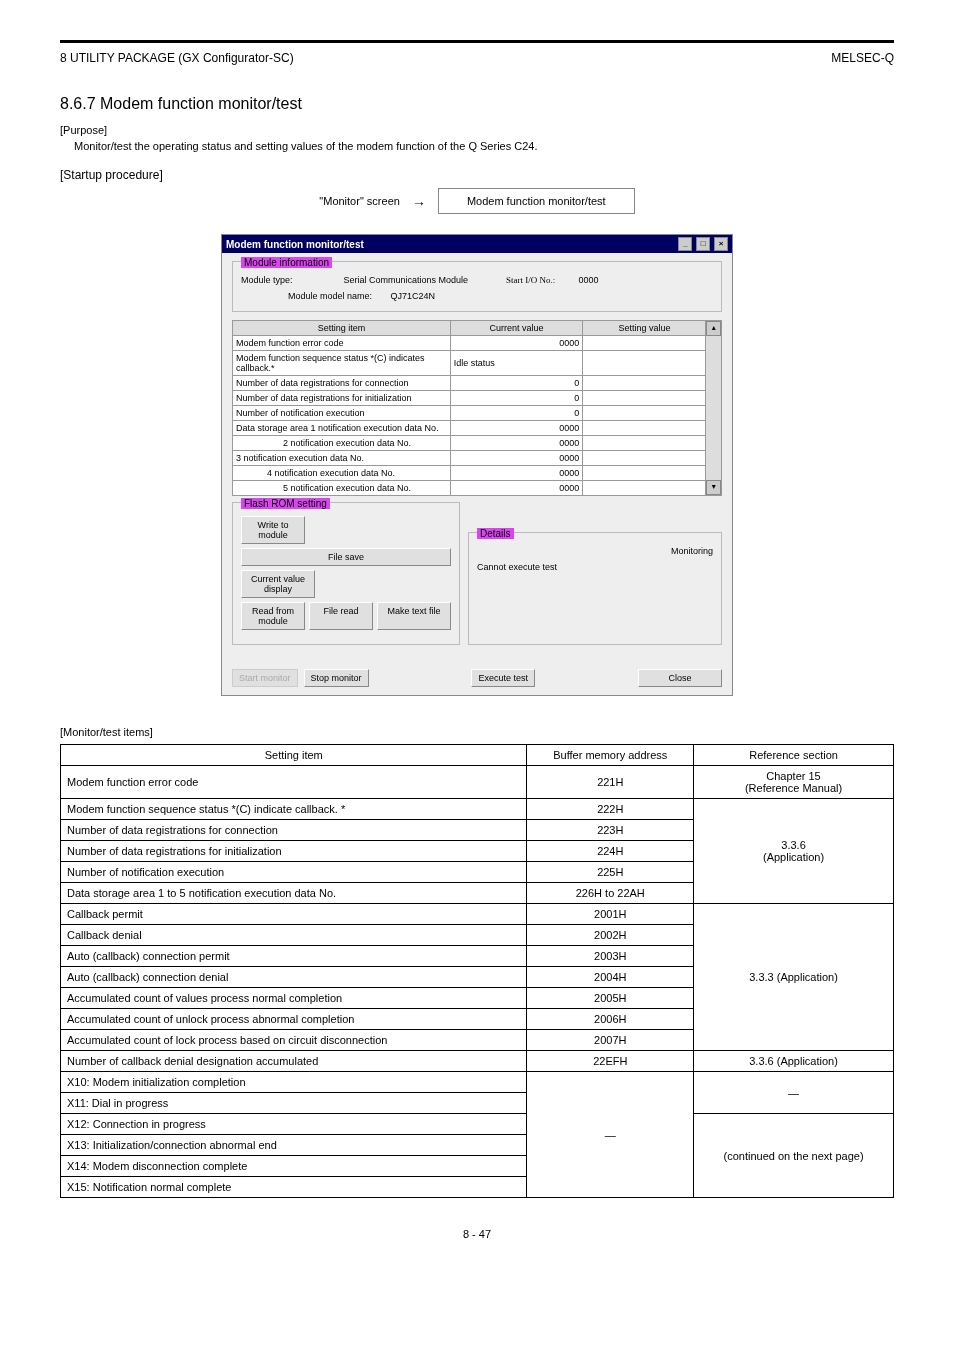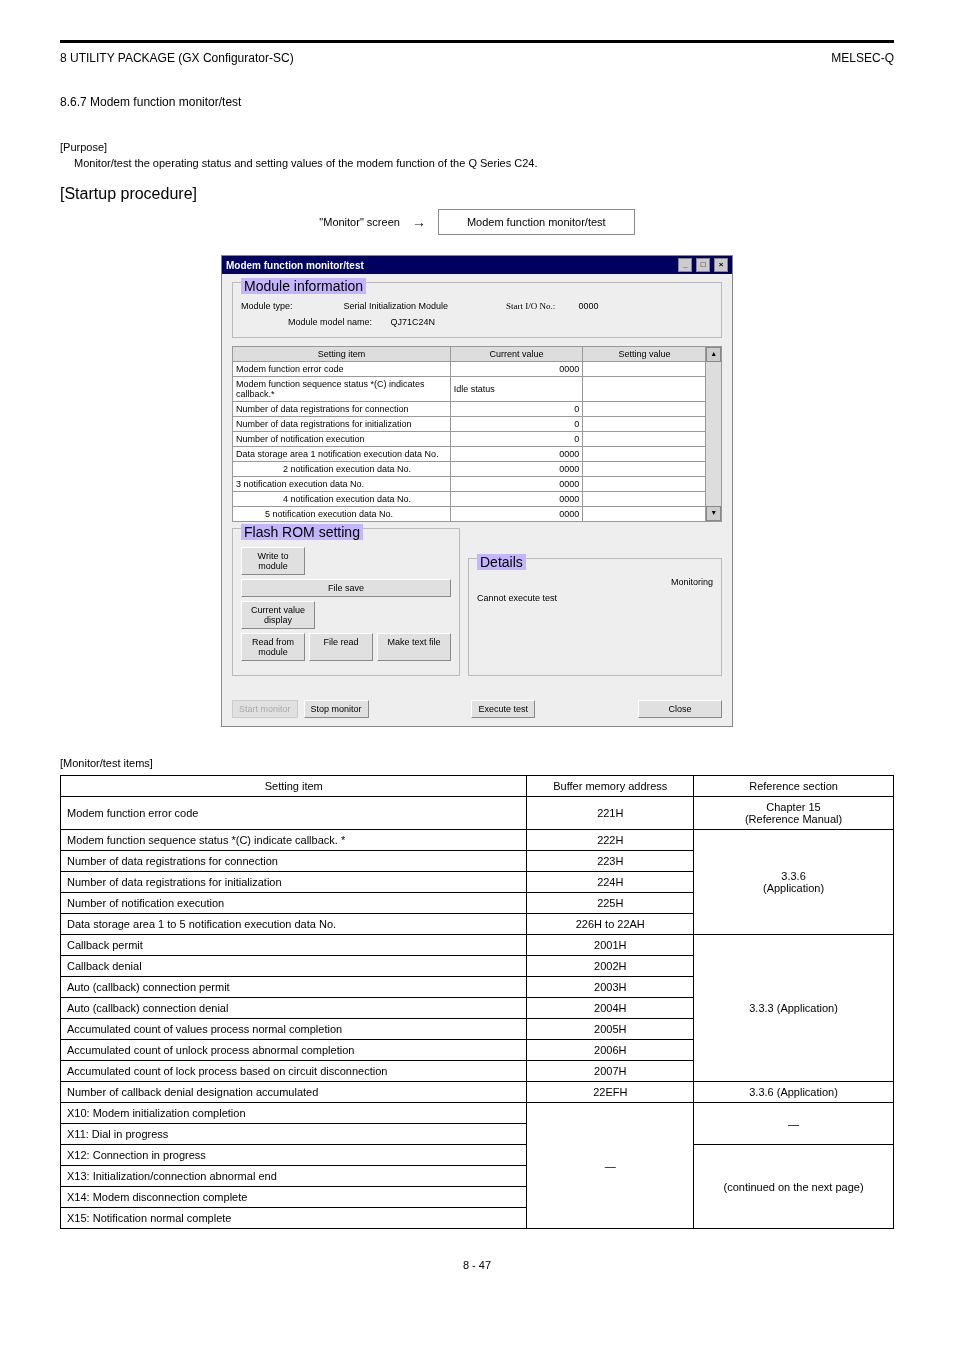--- a/index.html
+++ b/index.html
@@ -17,22 +17,22 @@
     border-top: 3px solid #000;
     margin-bottom: 8px;
   }
   .header {
     display: flex;
     justify-content: space-between;
     font-size: 12px;
     margin-bottom: 30px;
   }
   .section-title {
-    font-size: 12px;
-    margin-bottom: 32px;
+    font-size: 16px;
+    margin-bottom: 11px;
   }
   .crumbs {
     display: flex;
     align-items: center;
     justify-content: center;
     font-size: 11px;
     margin-bottom: 20px;
   }
   .crumb-box {
     border: 1px solid #888;
@@ -78,24 +78,24 @@
   }
   .dialog-body { padding: 8px 10px; }
   .fieldset {
     border: 1px solid #bbb;
     padding: 6px 8px 10px 8px;
     margin-bottom: 8px;
     font-size: 9px;
     background:#eee;
   }
   .fieldset .legend {
-    font-size: 14px;
+    font-size: 10px;
     position: relative;
     top:-11px;
-    background:#c4b5fd;
+    background:#d946ef;
     padding:0 3px;
     display:inline-block;
   }
   .modinfo-row { margin-top:-4px; }
   .modinfo-row span { display:inline-block; }
   .lbl { width:100px; }
   .grid {
     width:100%;
     border-collapse: collapse;
     background:#fff;
@@ -164,42 +164,42 @@
   <div class="header">
     <span>8   UTILITY PACKAGE (GX Configurator-SC)</span>
     <span>MELSEC-Q</span>
   </div>
 
   <div class="section-title">8.6.7 Modem function monitor/test</div>
 
   <div style="font-size:11px; margin-bottom:4px;">[Purpose]</div>
   <div style="font-size:11px; margin-bottom:16px; padding-left:14px;">Monitor/test the operating status and setting values of the modem function of the Q Series C24.</div>
 
-  <div style="font-size:16px; margin-bottom:6px;">[Startup procedure]</div>
+  <div style="font-size:12px; margin-bottom:6px;">[Startup procedure]</div>
   <div class="crumbs">
     <span>"Monitor" screen</span>
     <span class="arrow">→</span>
     <span class="crumb-box">Modem function monitor/test</span>
   </div>
 
   <div class="dialog">
     <div class="titlebar">
       <span>Modem function monitor/test</span>
       <span class="tb-btns">
         <span>_</span>
         <span>□</span>
         <span>×</span>
       </span>
     </div>
     <div class="dialog-body">
       <div class="fieldset">
         <span class="legend">Module information</span>
         <div class="modinfo-row">
           <span class="lbl">Module type:</span>
-          <span style="width:160px;">Serial Initialization Module</span>
+          <span style="width:160px;">Serial Communications Module</span>
           <span style="width:70px;font-family:Liberation Serif, serif;">Start I/O No.:</span>
           <span>0000</span>
         </div>
         <div class="modinfo-row" style="margin-top:6px;margin-left:47px;">
           <span class="lbl">Module model name:</span>
           <span>QJ71C24N</span>
         </div>
       </div>
 
       <div class="grid-wrap">
@@ -250,26 +250,26 @@
                 <td style="padding-left:50px">2 notification execution data No.</td>
                 <td style="text-align:right">0000</td>
                 <td></td>
               </tr>
           <tr>
                 <td style="">3 notification execution data No.</td>
                 <td style="text-align:right">0000</td>
                 <td></td>
               </tr>
           <tr>
-                <td style="padding-left:50px">4 notification execution data No.</td>
-                <td style="text-align:right">0000</td>
-                <td></td>
-              </tr>
-          <tr>
-                <td style="padding-left:32px">5 notification execution data No.</td>
+                <td style="padding-left:34px">4 notification execution data No.</td>
+                <td style="text-align:right">0000</td>
+                <td></td>
+              </tr>
+          <tr>
+                <td style="padding-left:50px">5 notification execution data No.</td>
                 <td style="text-align:right">0000</td>
                 <td></td>
               </tr>
         </tbody>
           </table>
         <div class="scrollbar">
           <div class="sb-btn">▴</div>
           <div class="sb-btn">▾</div>
         </div>
       </div>

